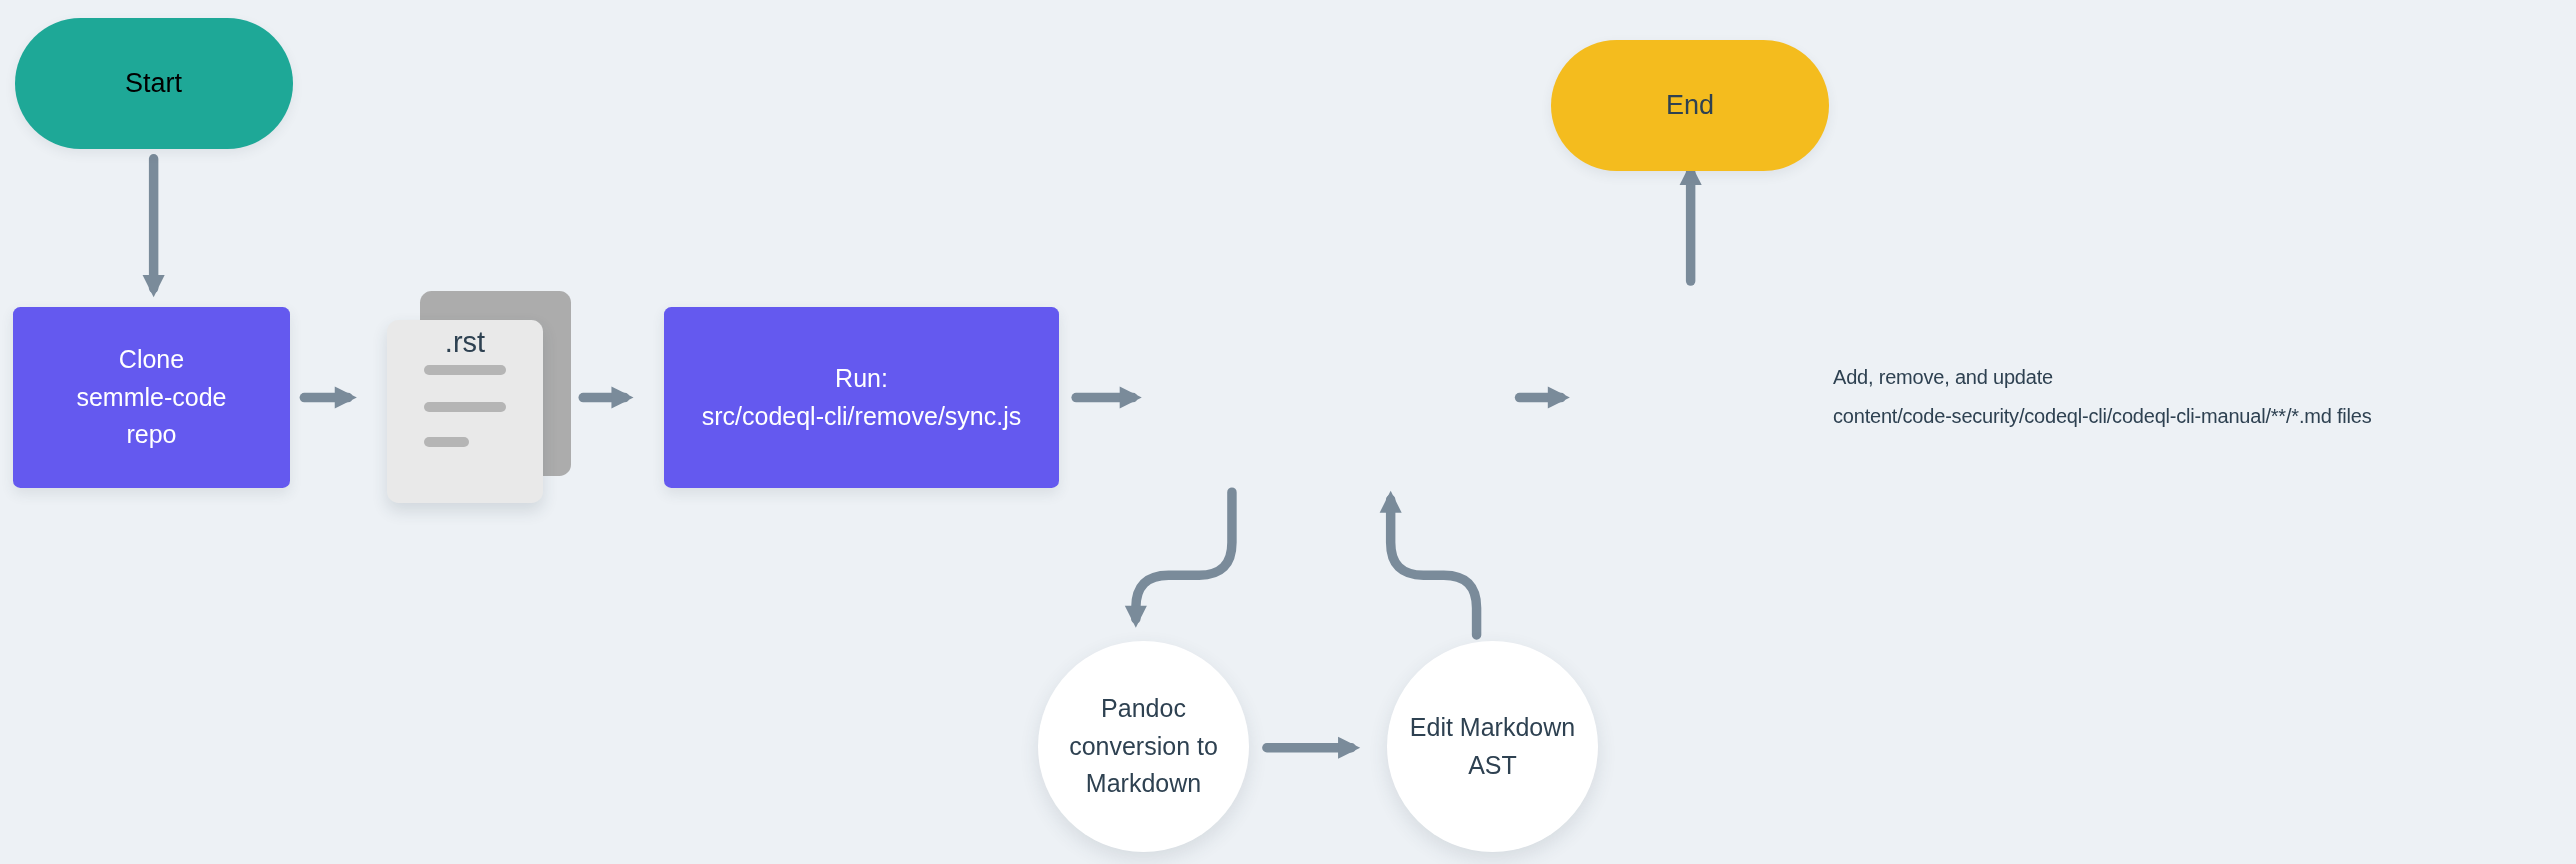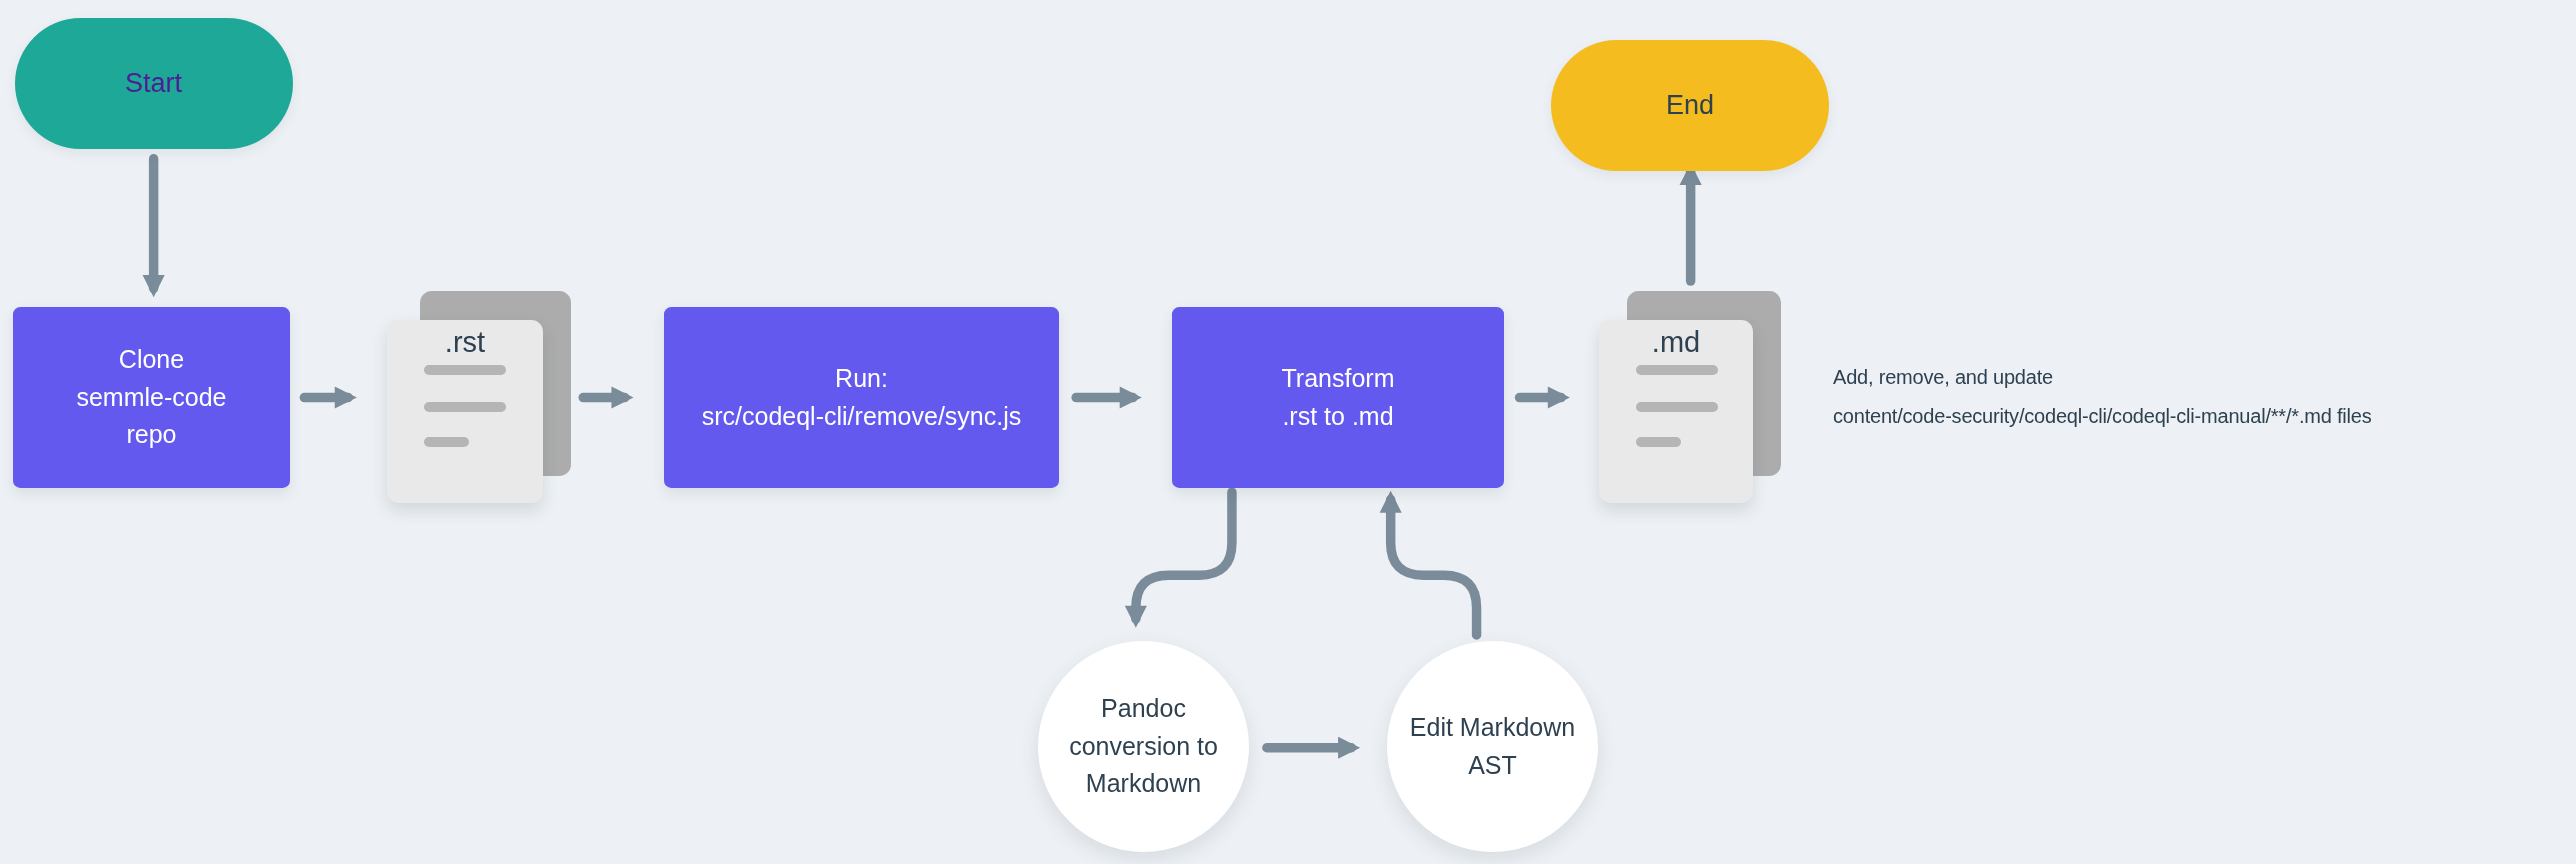--- a/index.html
+++ b/index.html
@@ -18,21 +18,21 @@
   body{font-family:"Liberation Sans",sans-serif;background:var(--bg);}
   .canvas{position:relative;width:2576px;height:865px;background:var(--bg);}
 
   svg.wires{position:absolute;left:0;top:0;width:2576px;height:865px;pointer-events:none;}
   svg.wires path.wire{fill:none;stroke:var(--arrow-gray);stroke-width:13;stroke-linecap:round;}
 
   .node{position:absolute;display:flex;align-items:center;justify-content:center;
         text-align:center;white-space:pre-line;}
   .pill{width:278px;height:131px;border-radius:66px;font-size:27px;font-weight:500;
         box-shadow:0 4.4px 11.6px rgba(46,65,80,.08);}
-  .pill.start{left:14.6px;top:18px;background:var(--accent-teal);color:#4c1d95;}
+  .pill.start{left:14.6px;top:18px;background:var(--accent-teal);color:#000000;}
   .pill.end{left:1551px;top:18px;background:var(--accent-yellow);color:var(--ink);margin-top:22px;}
 
   .box{height:181px;border-radius:7.3px;background:var(--accent-purple);color:#ffffff;
        font-size:25px;font-weight:500;line-height:1.5;
        box-shadow:0 5.8px 13px rgba(46,65,80,.10);}
   .box.clone{left:13px;top:307px;width:277px;}
   .box.run{left:664px;top:307px;width:395px;}
   .box.transform{left:1172px;top:307px;width:332px;}
 
   .circle{width:211px;height:211px;border-radius:50%;background:#ffffff;color:var(--ink);
@@ -96,32 +96,21 @@
       <div class="doclabel">.rst</div>
       <div class="line l1"></div>
       <div class="line l2"></div>
       <div class="line l3"></div>
     </div>
   </div>
 
   <div class="node box run">Run:
 src/codeql-cli/remove/sync.js</div>
 
-  <div class="node box transform">Transform
-.rst to .md</div>
 
-  <div class="doc md">
-    <div class="back"></div>
-    <div class="front">
-      <div class="doclabel">.md</div>
-      <div class="line l1"></div>
-      <div class="line l2"></div>
-      <div class="line l3"></div>
-    </div>
-  </div>
 
   <div class="node pill end">End</div>
 
   <div class="node circle pandoc">Pandoc
 conversion to
 Markdown</div>
 
   <div class="node circle edit">Edit Markdown
 AST</div>
 

